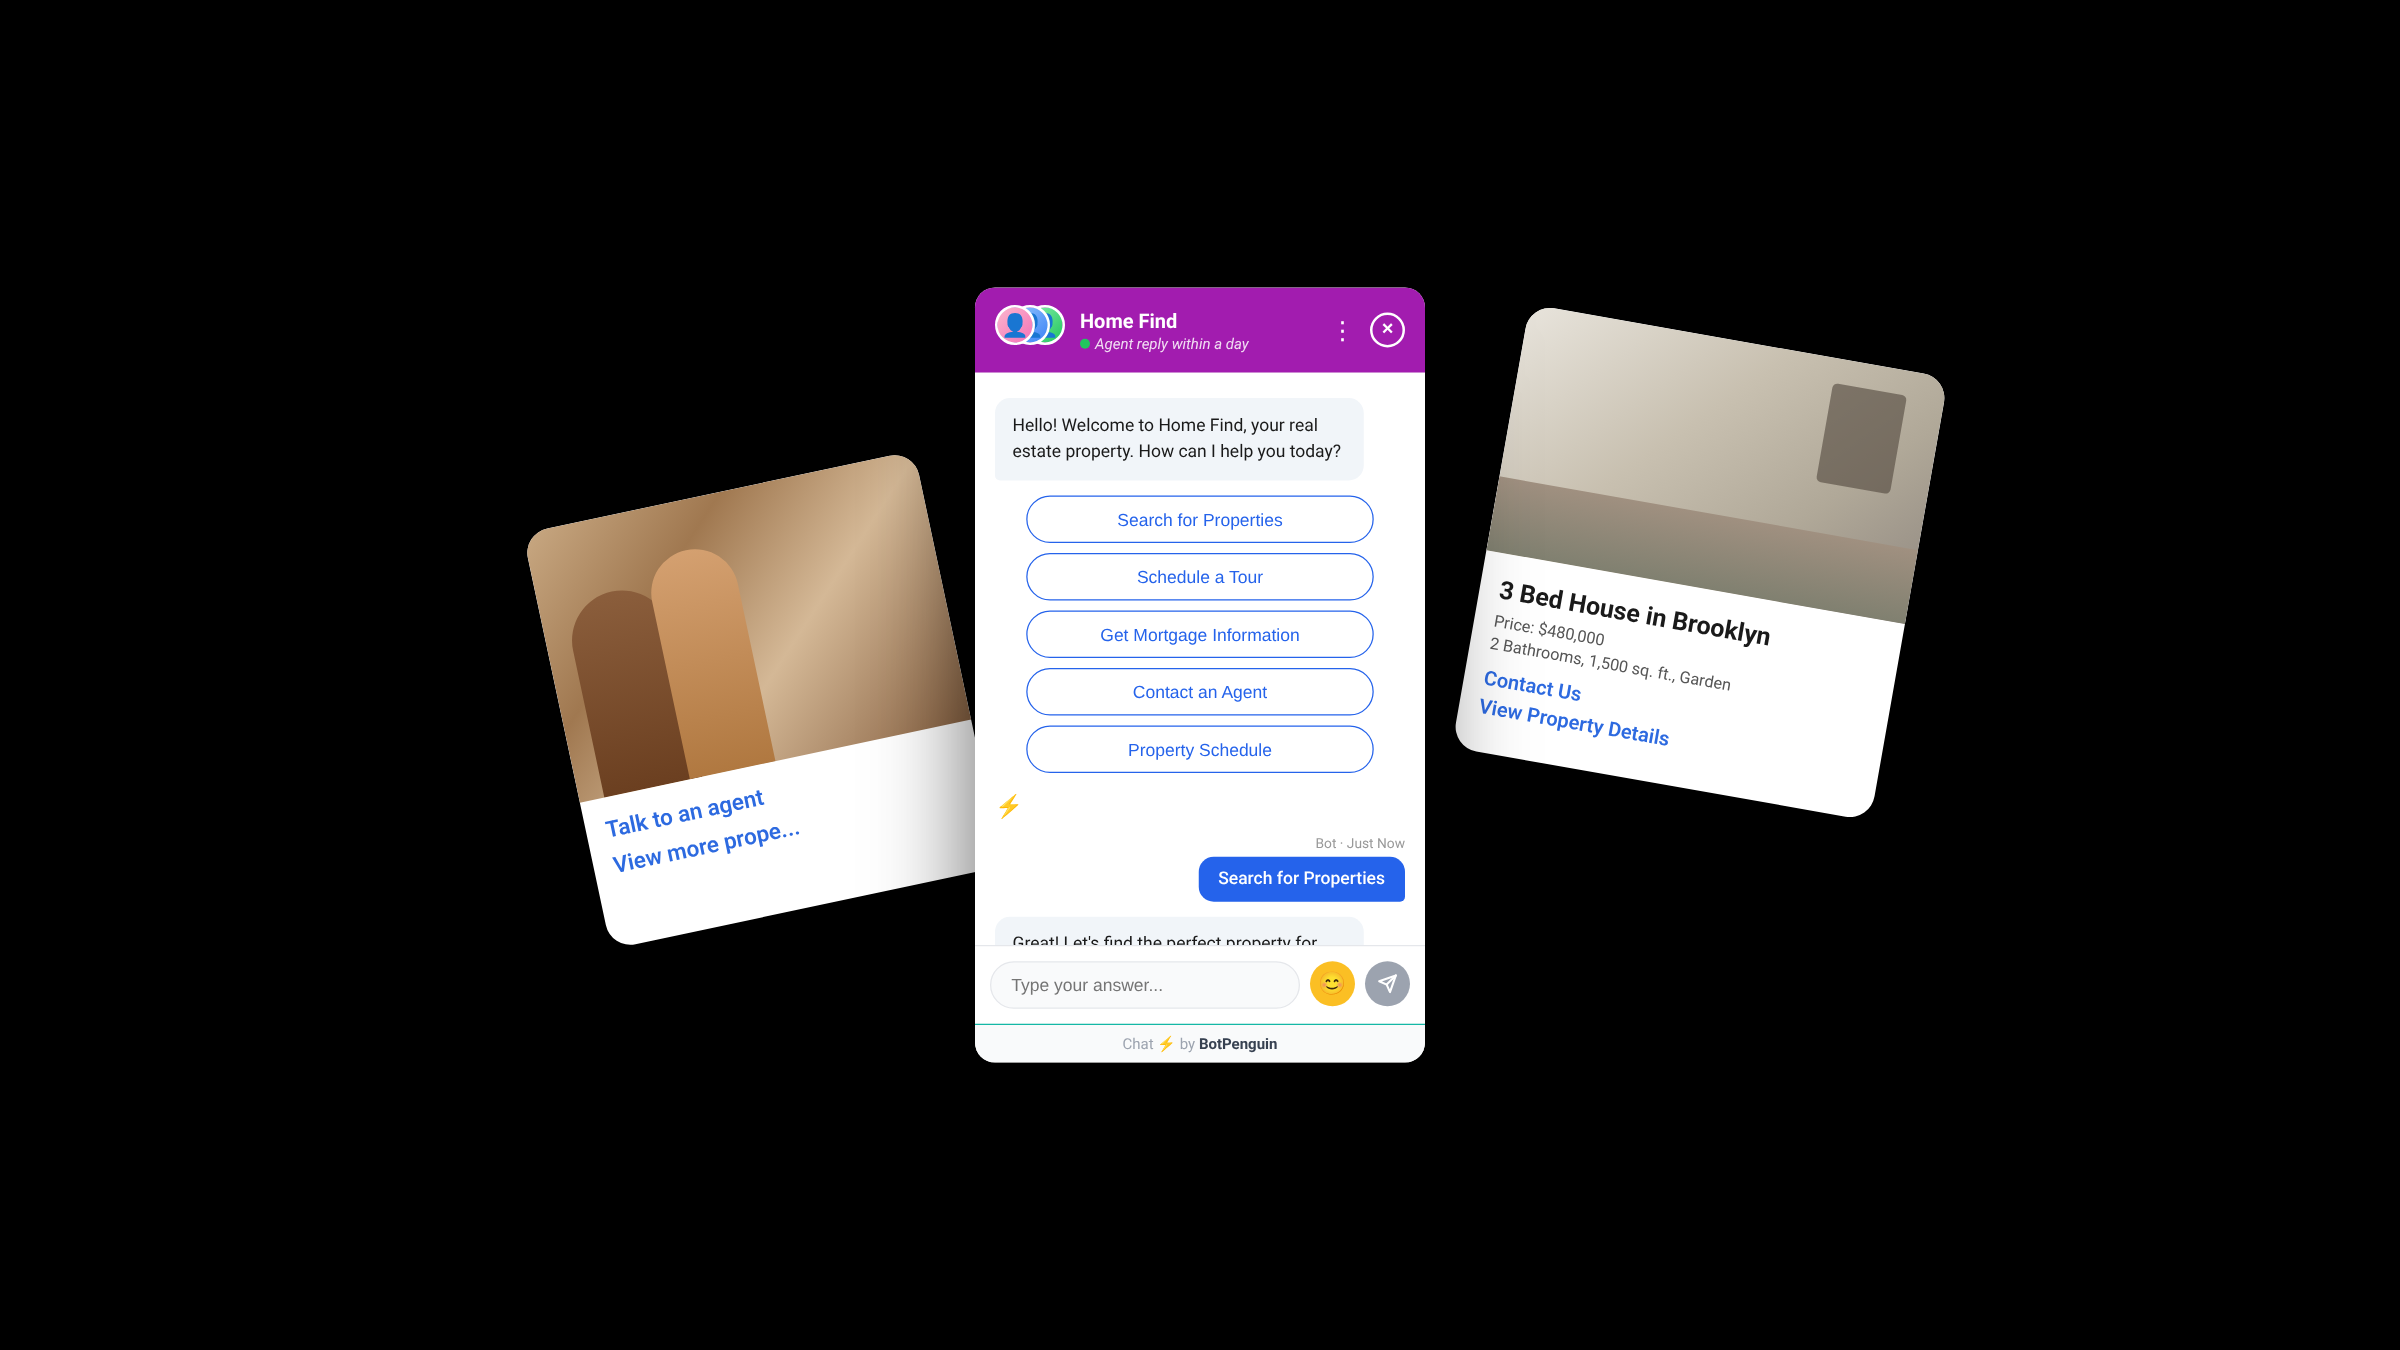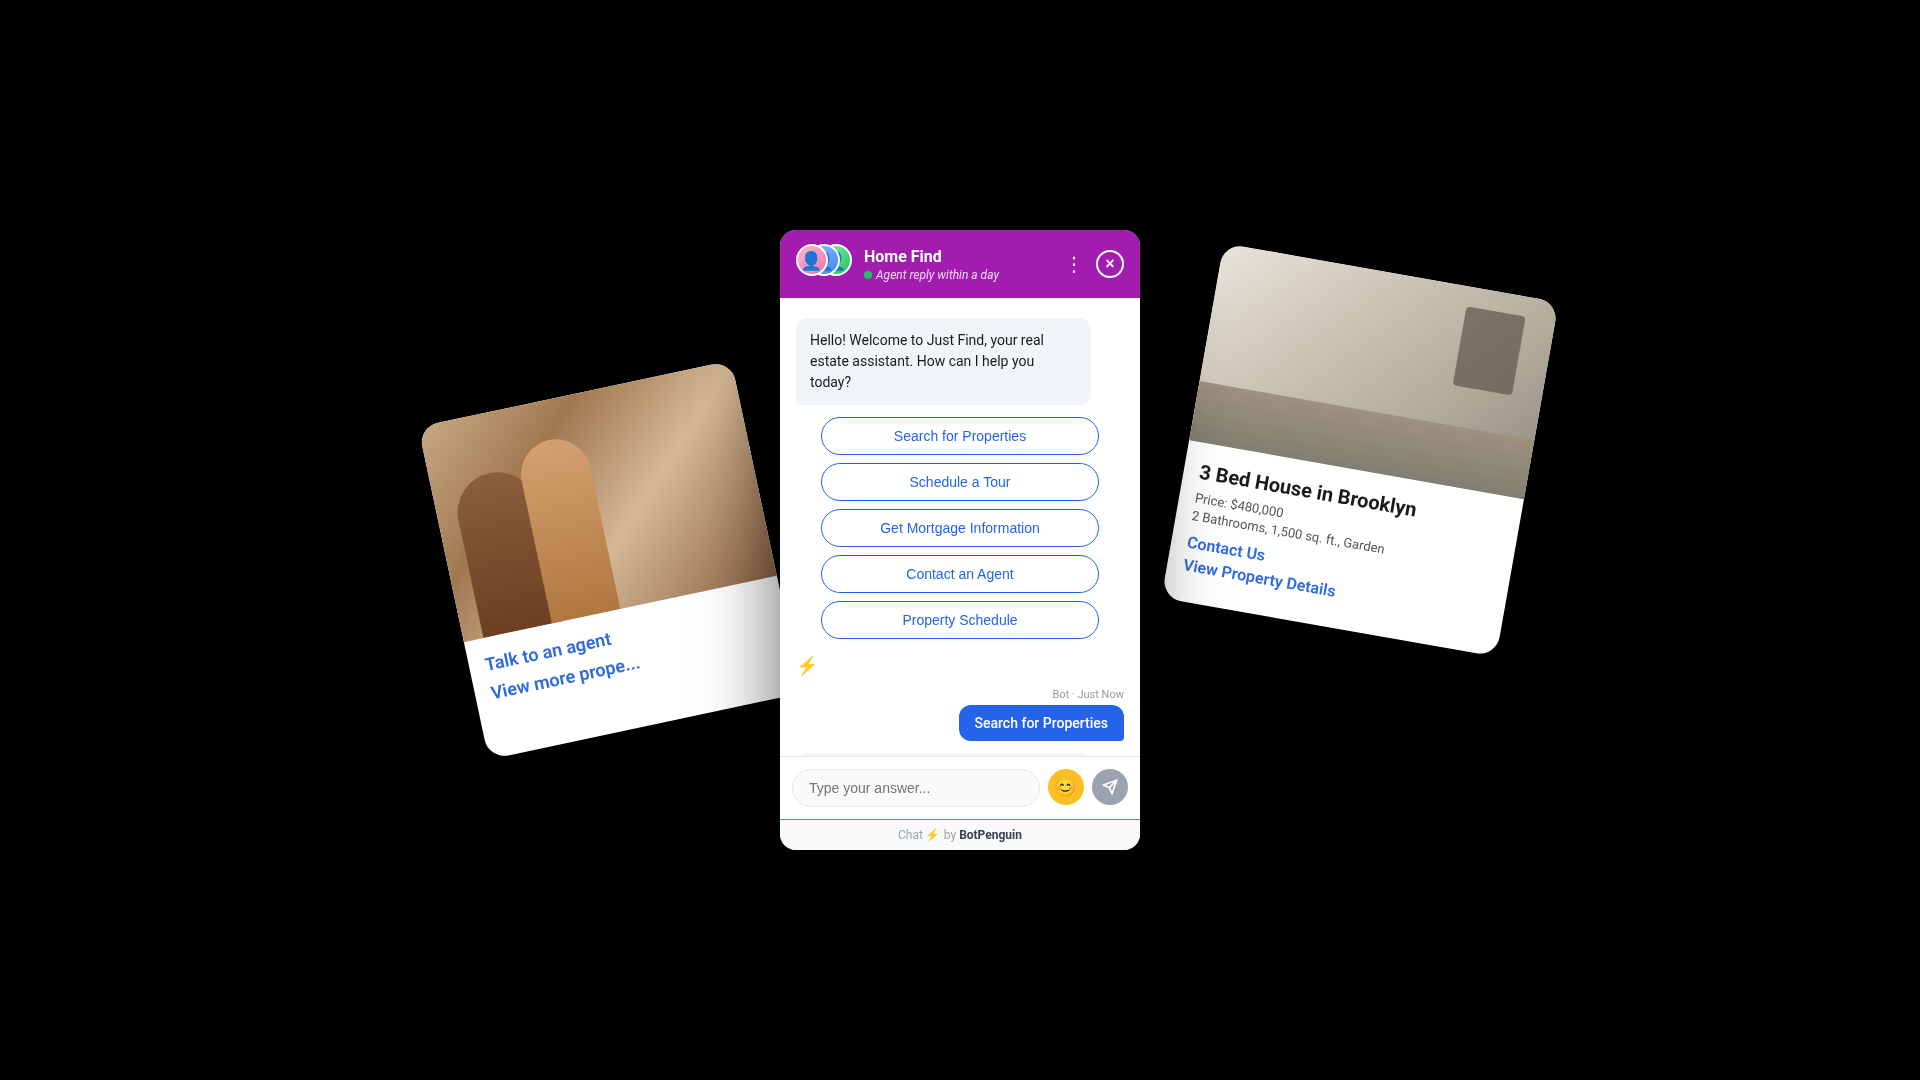--- a/index.html
+++ b/index.html
@@ -473,21 +473,21 @@
         </div>
       </div>
       <div class="chat-header-actions">
         <span class="header-dots">⋮</span>
         <button class="header-close">×</button>
       </div>
     </div>
 
     <div class="chat-body scroll-hide">
 
-      <div class="bot-message">Hello! Welcome to Just Find, your real estate assistant. How can I help you today?</div>
+      <div class="bot-message">Hello! Welcome to Home Find, your real estate property. How can I help you today?</div>
 
       <div class="quick-replies">
         <button class="quick-reply-btn">Search for Properties</button>
         <button class="quick-reply-btn">Schedule a Tour</button>
         <button class="quick-reply-btn">Get Mortgage Information</button>
         <button class="quick-reply-btn">Contact an Agent</button>
         <button class="quick-reply-btn">Property Schedule</button>
       </div>
 
       <div class="lightning-icon">⚡</div>

